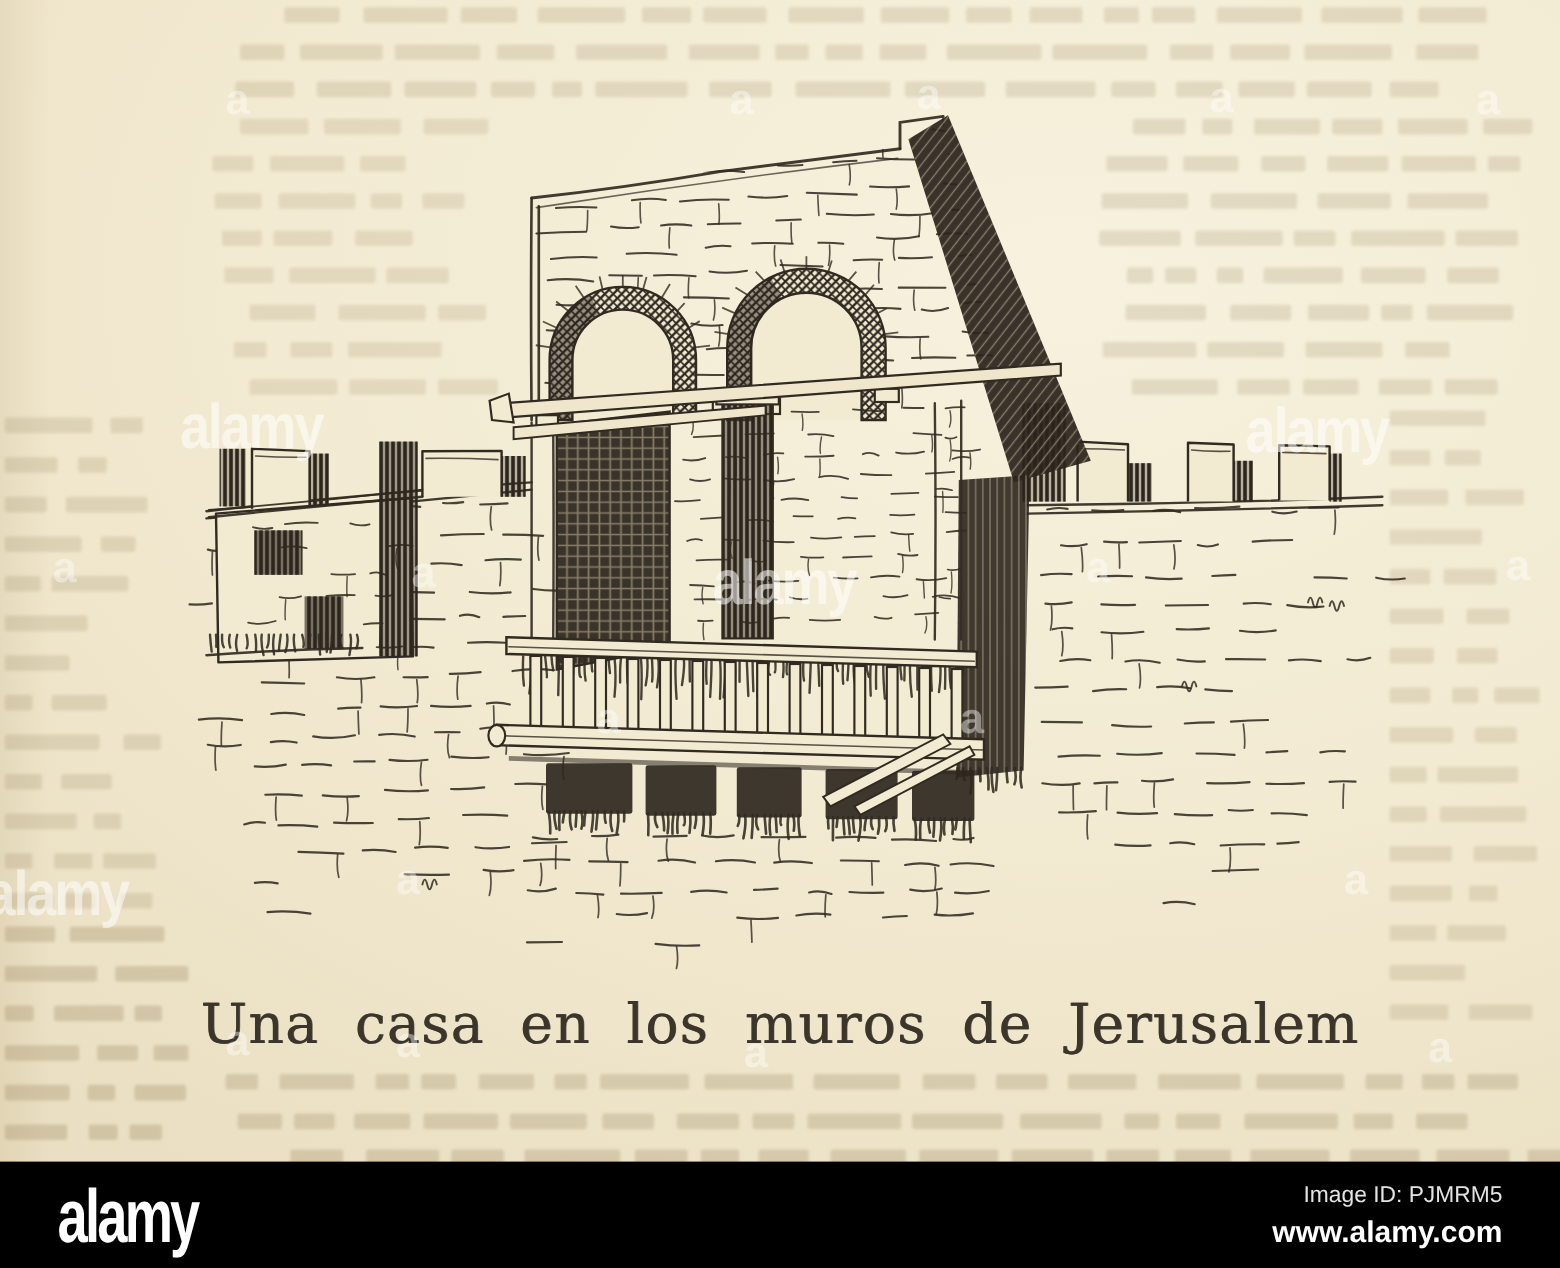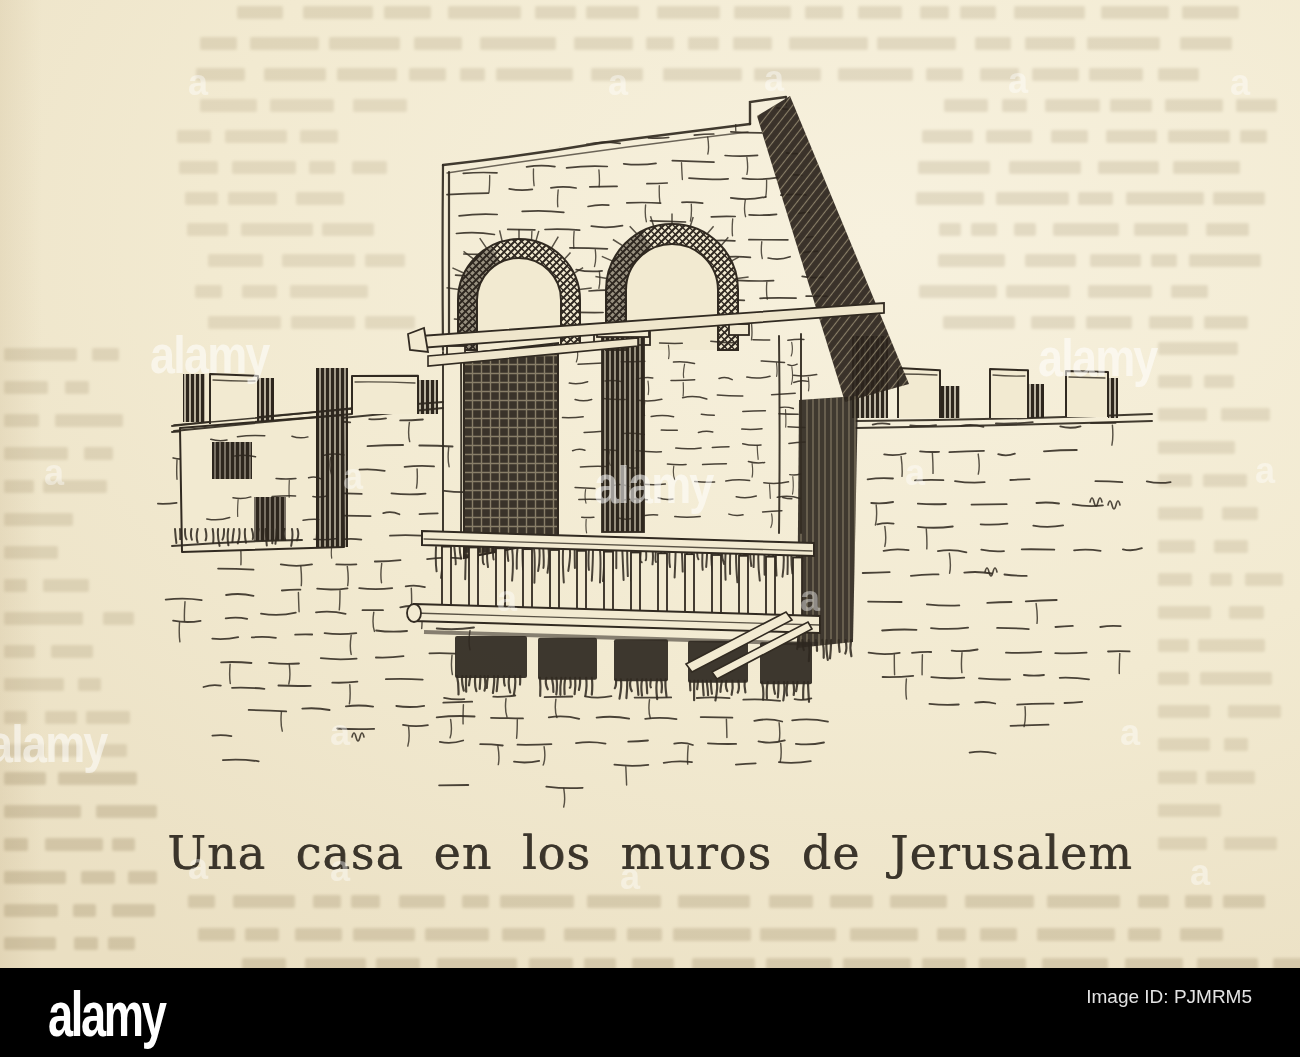--- a/index.html
+++ b/index.html
@@ -277,15 +277,16 @@
       <span class="wmA" style="left: 1120px; top: 712px;">a</span>
       <span class="wmA" style="left: 188px; top: 846px;">a</span>
       <span class="wmA" style="left: 330px; top: 848px;">a</span>
       <span class="wmA" style="left: 620px; top: 856px;">a</span>
       <span class="wmA" style="left: 1190px; top: 852px;">a</span>
     </div>
   <div class="bar">
     <div class="logo">alamy</div>
     <div class="barRight">
       <div class="imgid">Image ID: PJMRM5</div>
+      <div class="url">www.alamy.com</div>
     </div>
   </div>
 </div>
 
 </body></html>

